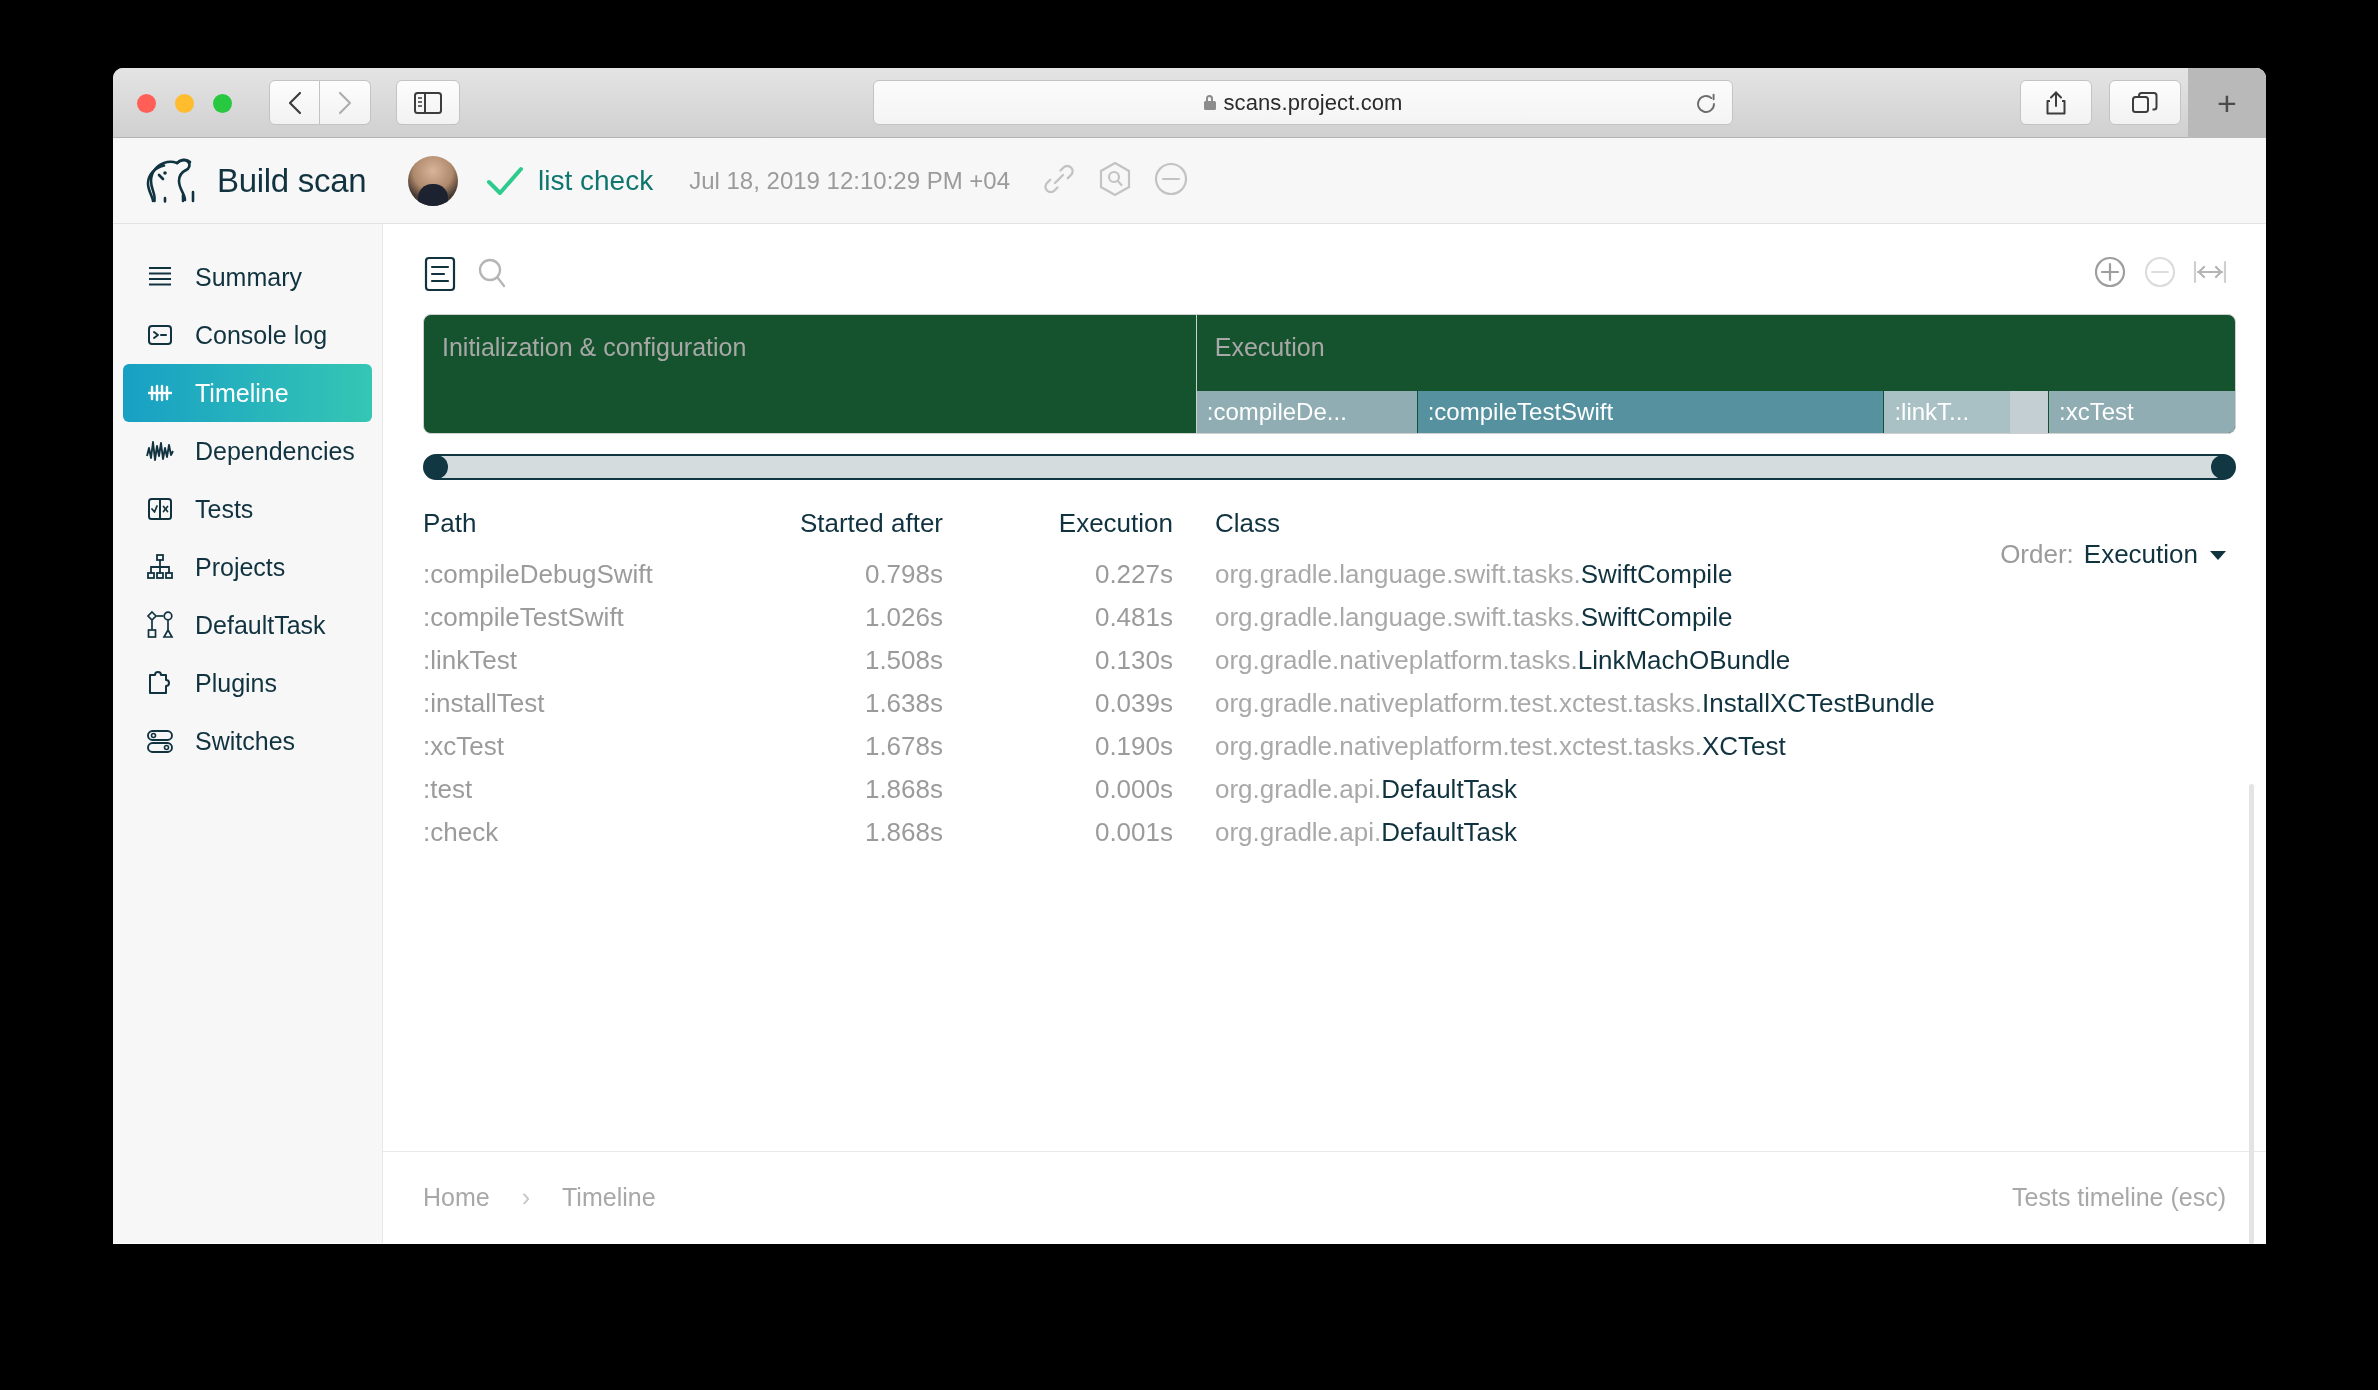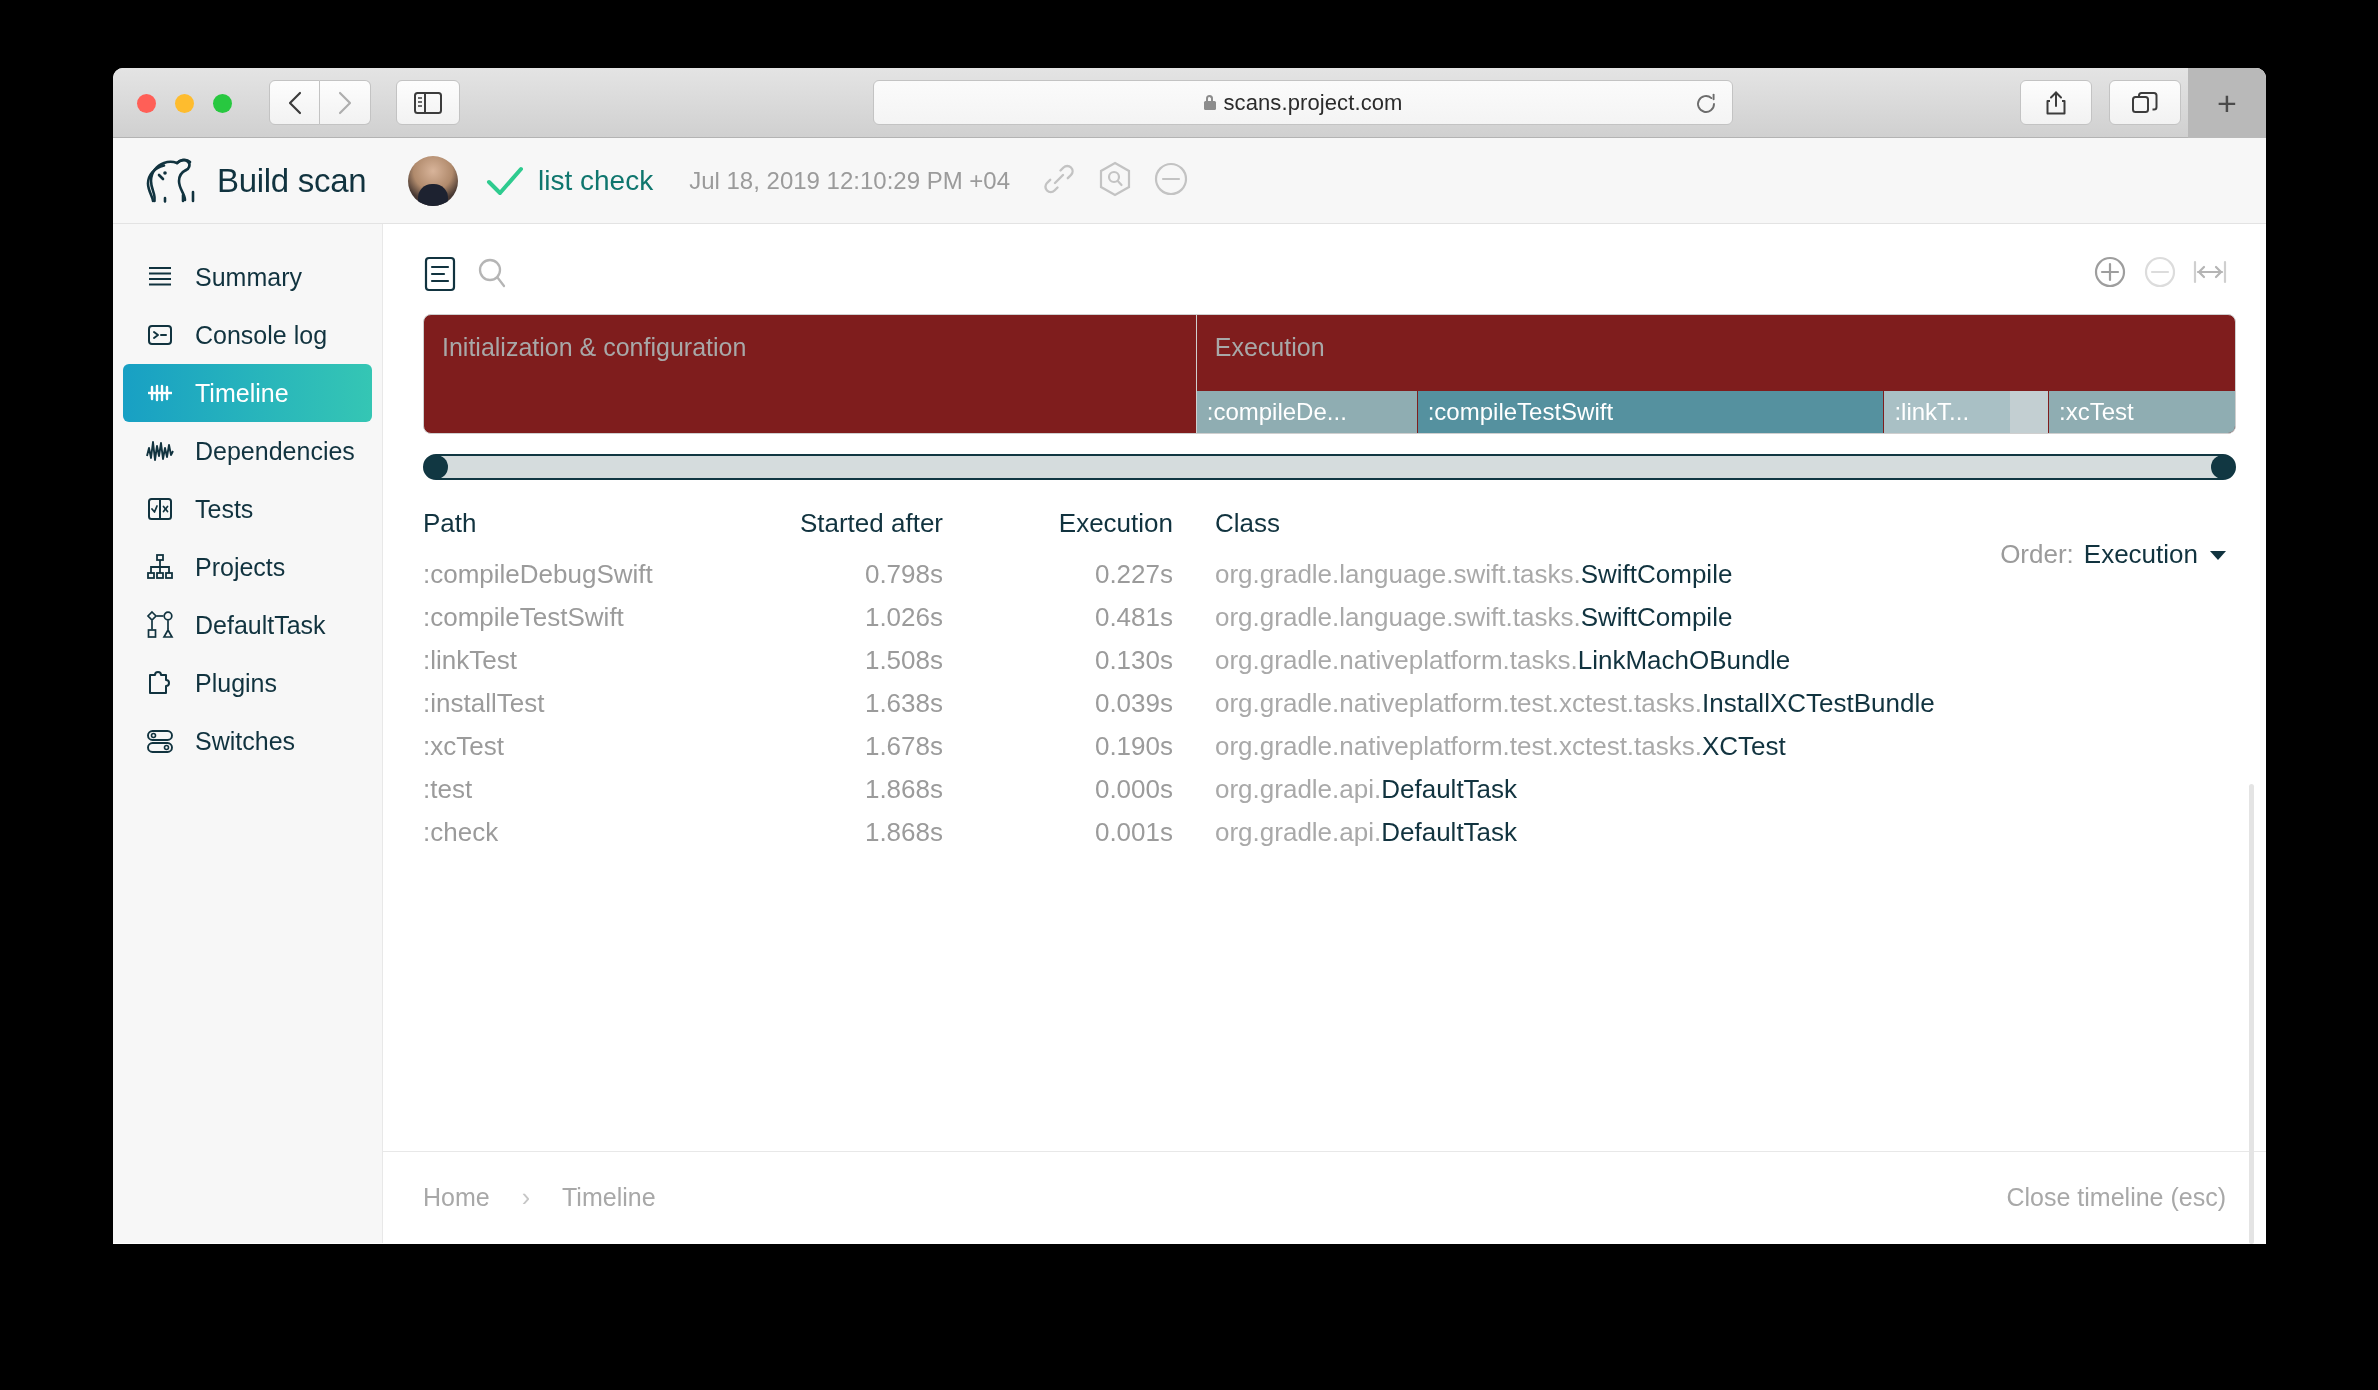--- a/index.html
+++ b/index.html
@@ -158,21 +158,21 @@
   .zoom-ctrls { position: absolute; right: 38px; top: 30px; display: flex; align-items: center; gap: 14px; }
 
   
   .tl-wrap {
     margin-top: 10px;
     border: 1px solid #cfcfcf;
     border-radius: 8px;
     height: 120px;
     position: relative;
     overflow: hidden;
-    background: #7f1d1d;
+    background: #14532d;
   }
   .tl-phase {
     position: absolute; top: 0; bottom: 0;
     border-right: 1px solid #cfcfcf;
   }
   .tl-phase-label {
     position: absolute; top: 18px; left: 18px;
     font-size: 25px; color: #a8a8a8; white-space: nowrap;
   }
   .tl-bars { position: absolute; left: 0; right: 0; bottom: 0; height: 42px; }
@@ -620,17 +620,17 @@
 
         <div class="vscroll"></div>
       </div>
 
       <div class="footer">
         <div class="crumbs">
           <span>Home</span>
           <span class="crumb-sep">›</span>
           <span>Timeline</span>
         </div>
-        <div>Close timeline (esc)</div>
+        <div>Tests timeline (esc)</div>
       </div>
     </div>
   </div>
 </div>
 
 </body></html>

